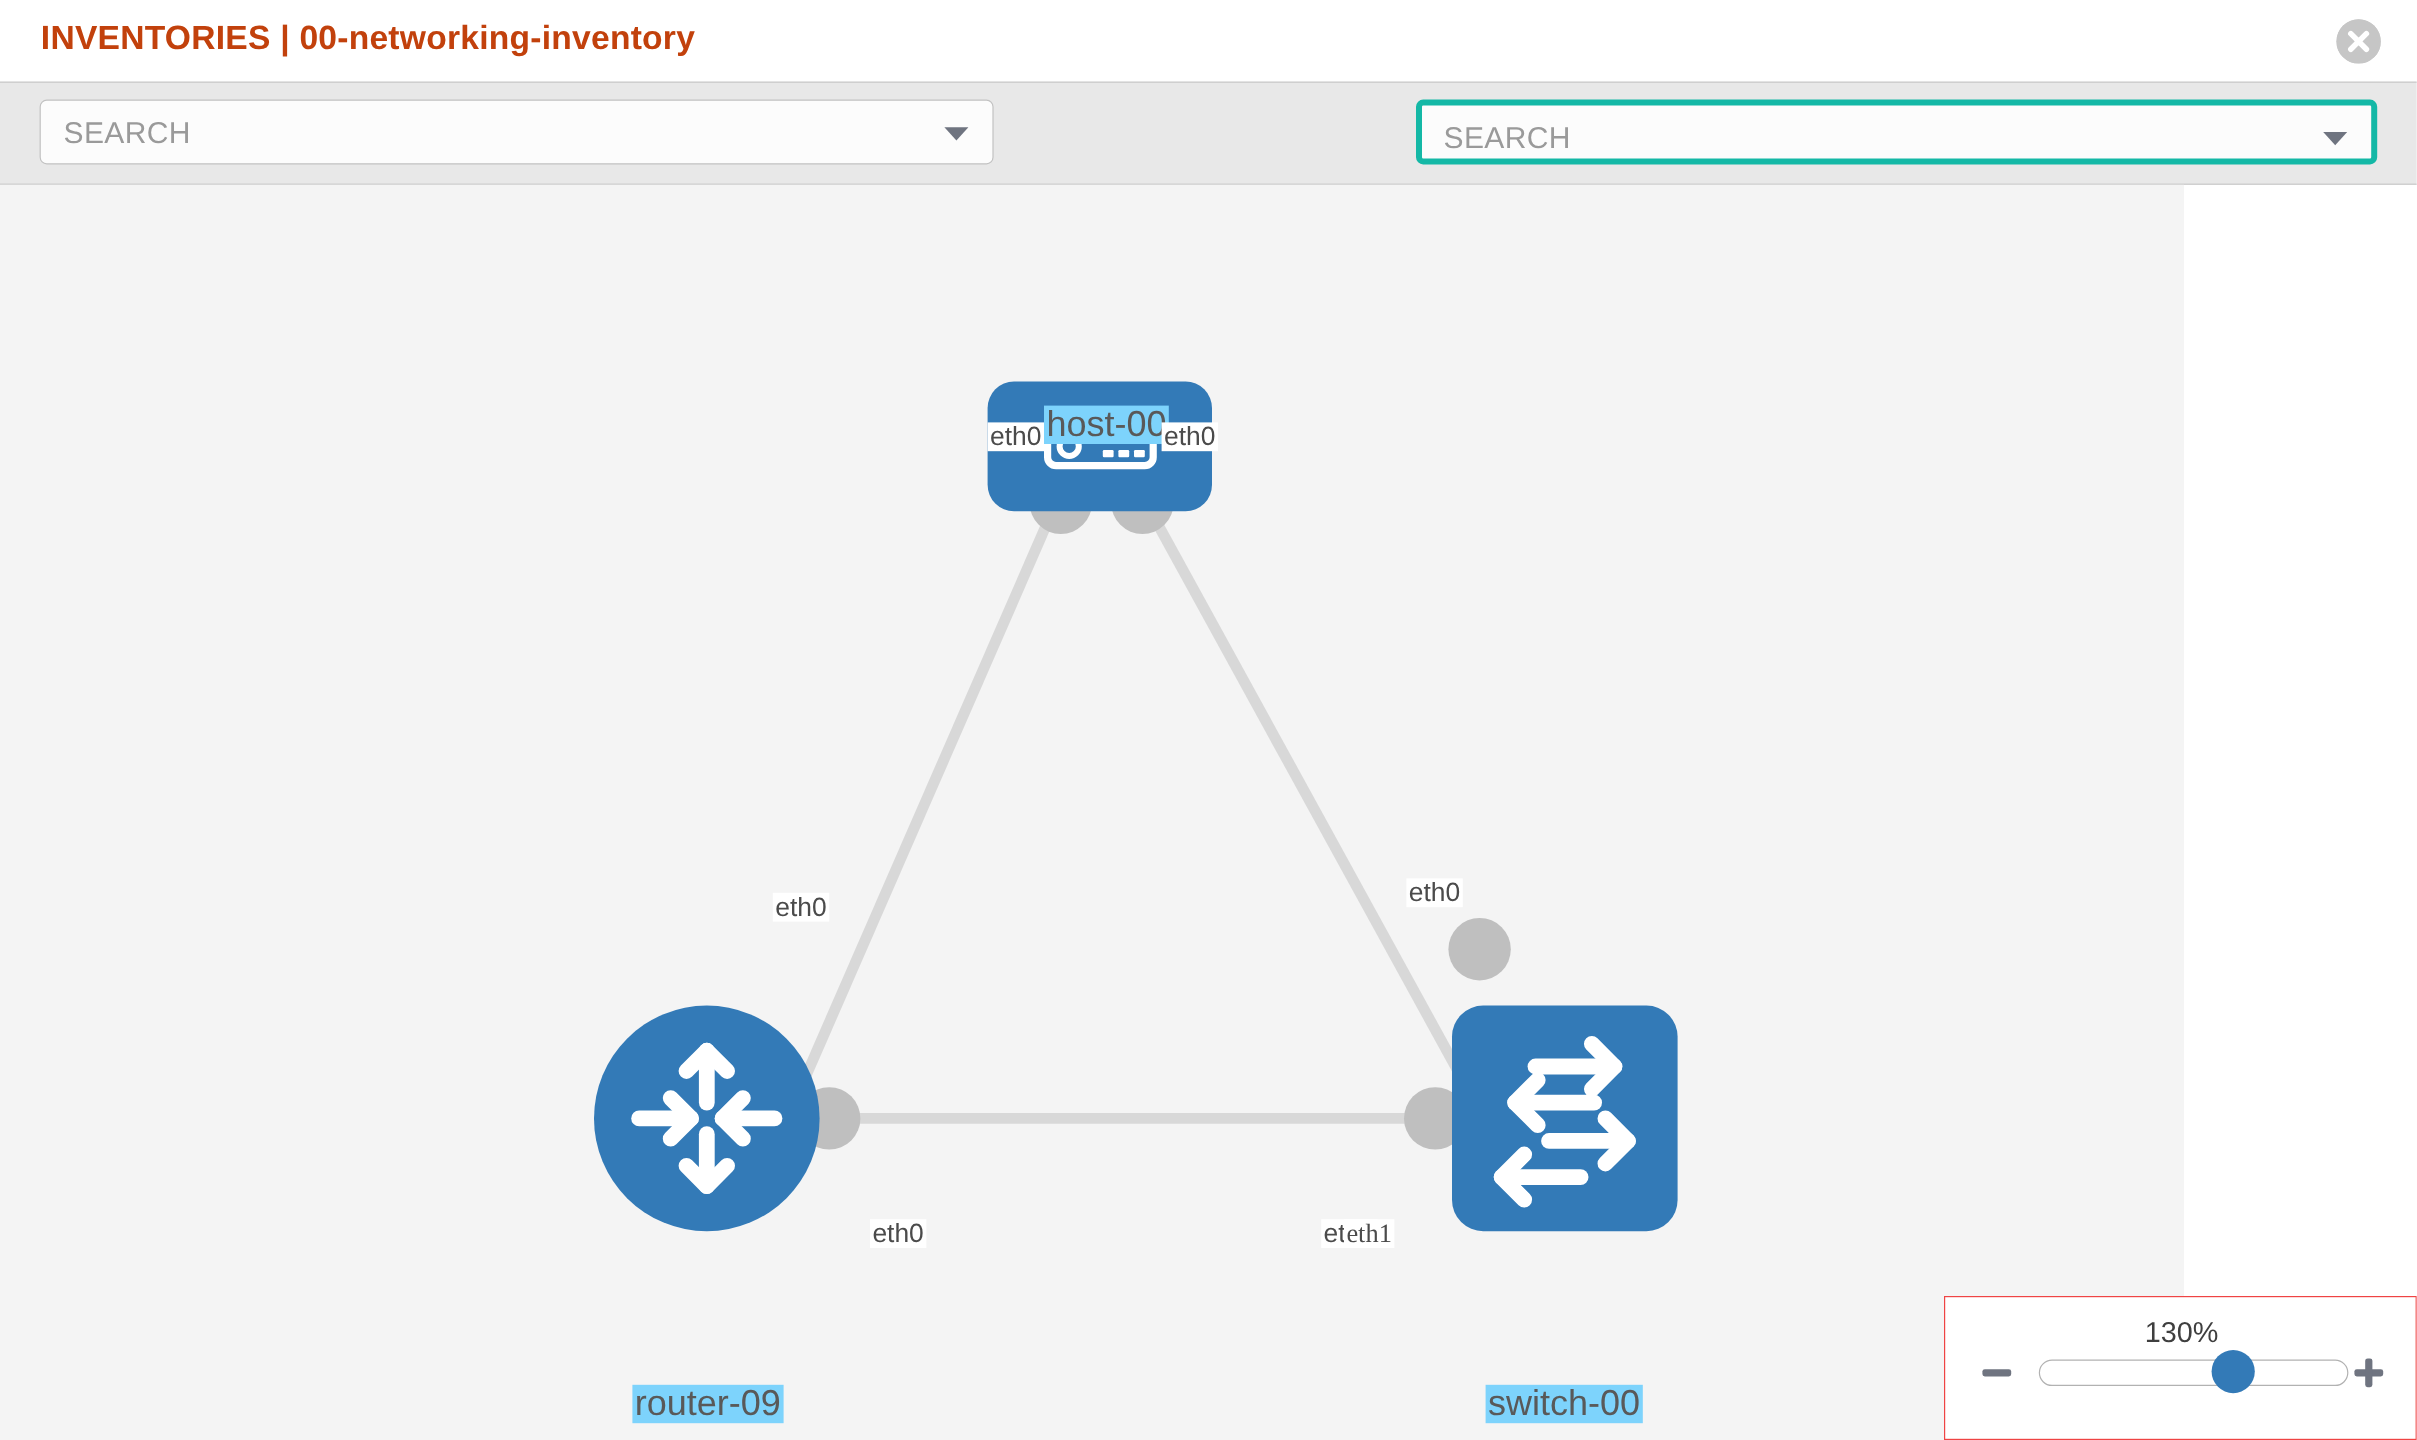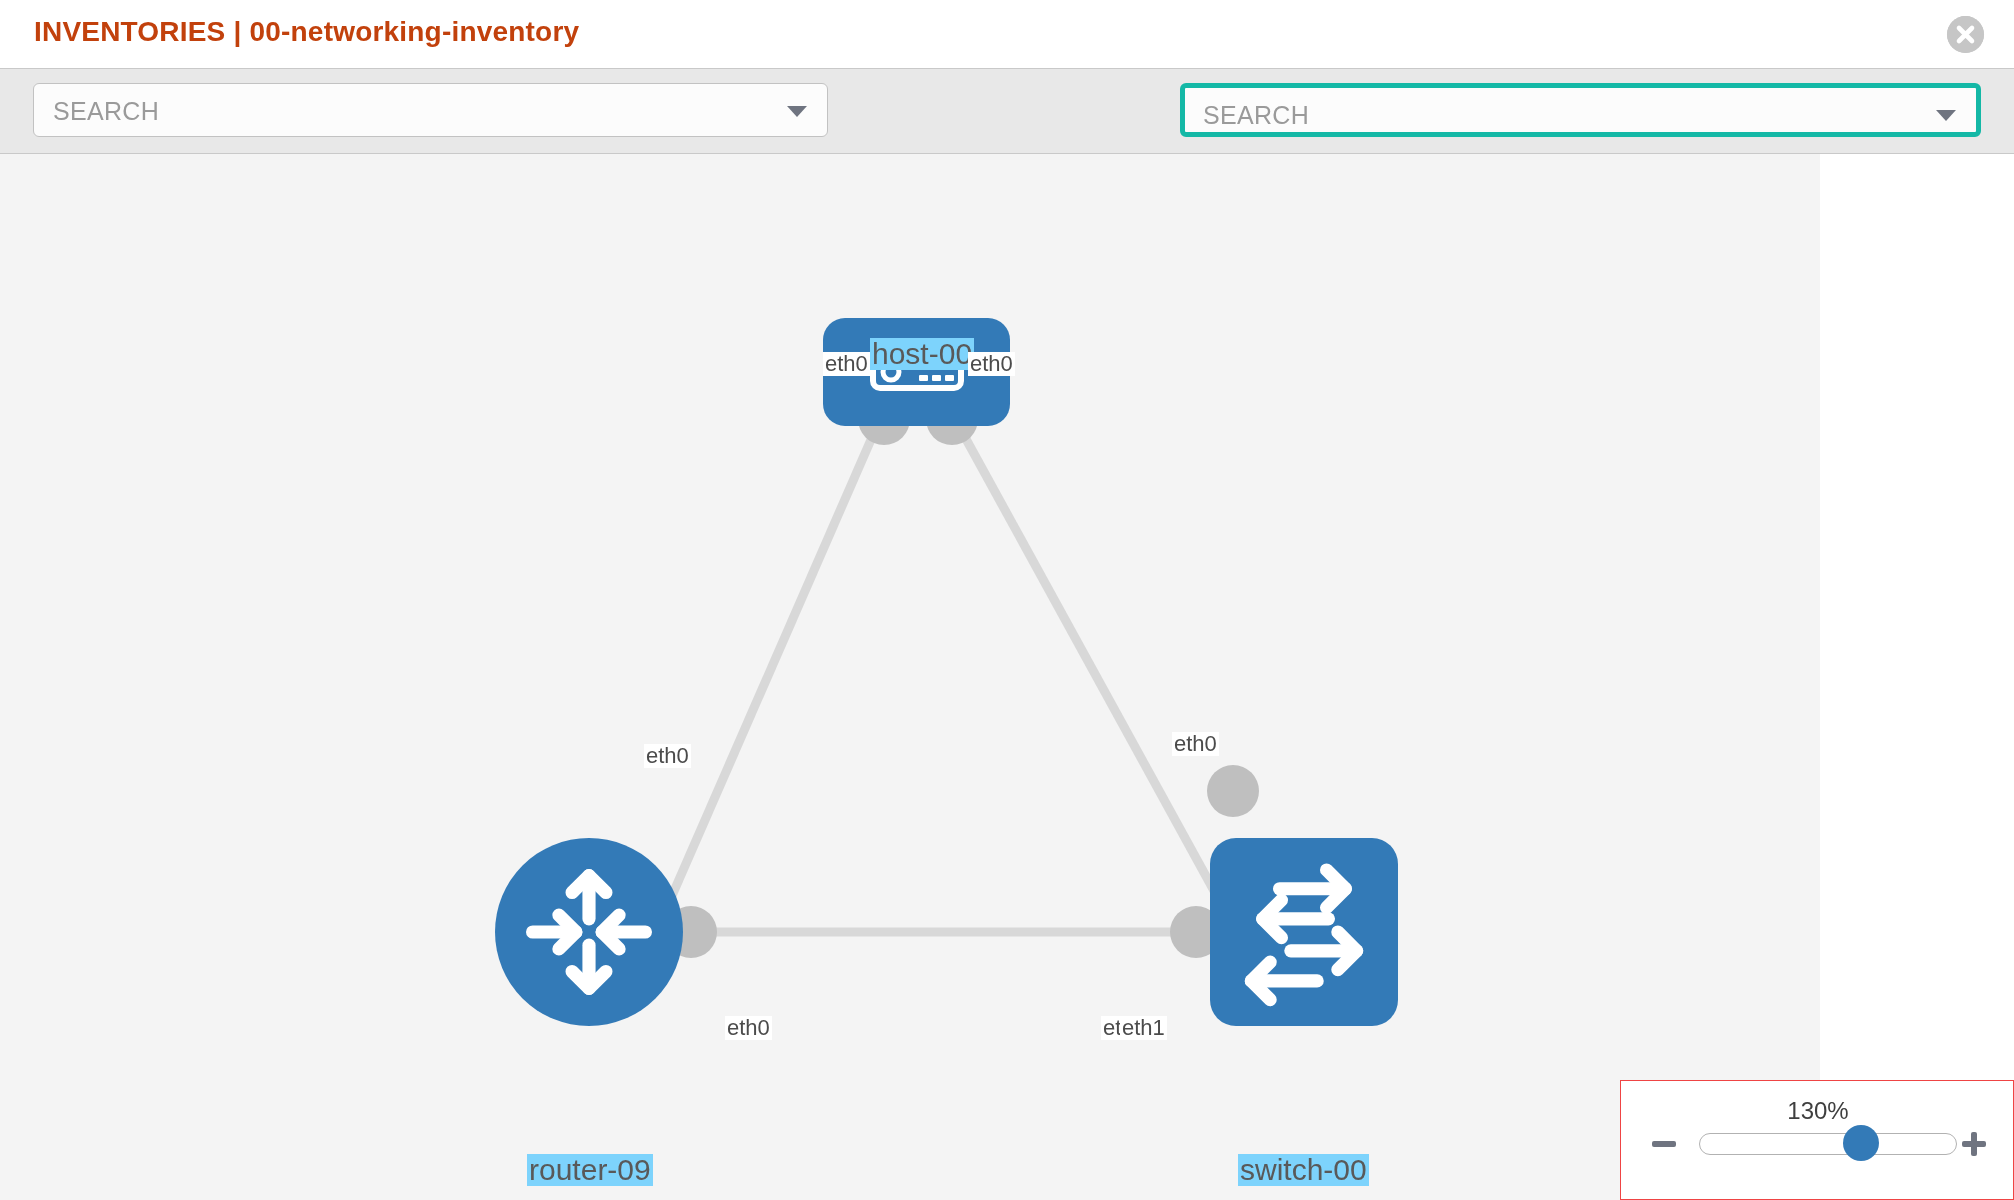--- a/index.html
+++ b/index.html
@@ -179,21 +179,21 @@
     white-space: nowrap;
     padding: 0 2px;
     line-height: 1.1;
   }
   .if-host-left   { left: 823px;  top: 198px; }
   .if-host-right  { left: 968px;  top: 198px; }
   .if-router-up   { left: 644px;  top: 590px; }
   .if-switch-up   { left: 1172px; top: 578px; }
   .if-router-mid  { left: 725px;  top: 862px; }
   .if-switch-mid0 { left: 1101px; top: 862px; }
-  .if-switch-mid1 { left: 1120px; top: 862px; }
+  .if-switch-mid1 { left: 1120px; top: 862px; font-family: Liberation Serif, serif; }
 
   
   .zoom-panel {
     position: absolute;
     left: 1620px;
     top: 1080px;
     width: 394px;
     height: 120px;
     background: #ffffff;
     border: 1px solid #ef4444;

